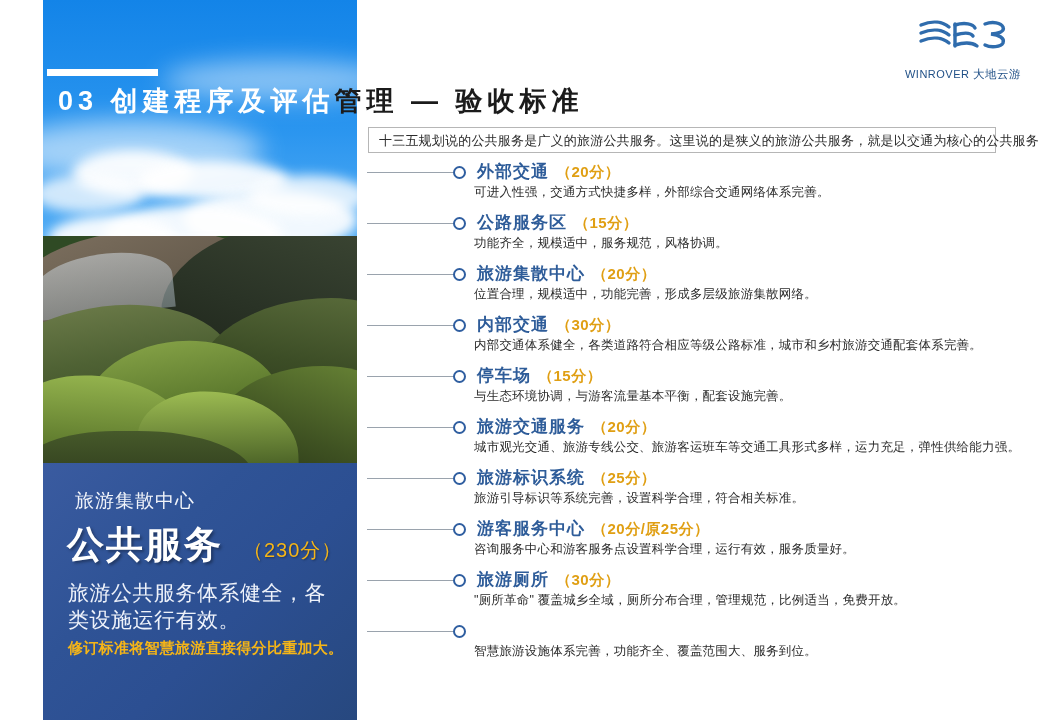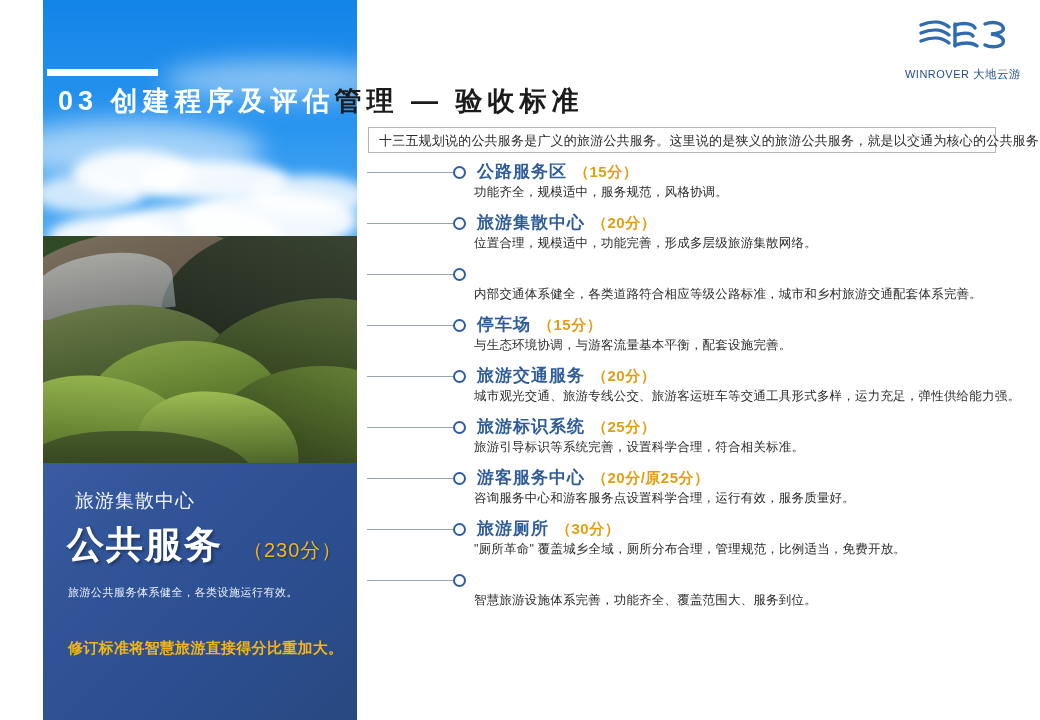--- a/index.html
+++ b/index.html
@@ -42,21 +42,21 @@
     position:absolute;left:43px;top:463px;width:314px;height:257px;
     background:linear-gradient(135deg,#3a5ba0 0%,#2f5396 35%,#2c4f92 60%,#27487f 100%);
     color:#fff;overflow:hidden;
   }
   #bp-kicker{position:absolute;left:32px;top:25px;font-size:19px;color:#f1f4fa;letter-spacing:1px;}
   #bp-headline{position:absolute;left:24px;top:57px;white-space:nowrap;}
   #bp-headline .big{font-size:37px;font-weight:bold;color:#ffffff;letter-spacing:2px;
       text-shadow:2px 2px 3px rgba(0,0,0,.35);}
   #bp-headline .score{font-size:20px;font-weight:normal;color:#f5b517;letter-spacing:1px;margin-left:20px;
       text-shadow:1px 1px 2px rgba(0,0,0,.35);}
-  #bp-desc{position:absolute;left:25px;top:116px;width:272px;font-size:11px;line-height:27px;color:#eef2fa;letter-spacing:.5px;}
+  #bp-desc{position:absolute;left:25px;top:116px;width:272px;font-size:21px;line-height:27px;color:#eef2fa;letter-spacing:.5px;}
   #bp-note{position:absolute;left:25px;top:176px;width:285px;font-size:15px;font-weight:bold;color:#f5b517;letter-spacing:.3px;}
 
   
   #notebox{
     position:absolute;left:368px;top:127px;width:628px;height:26px;
     border:1px solid #b6b6b6;background:#fff;box-sizing:border-box;
   }
   #notebox-text{position:absolute;left:10px;top:4px;font-size:13px;color:#2b2b2b;white-space:nowrap;letter-spacing:.2px;}
 
   
@@ -150,32 +150,39 @@
   </div>
 
   <div id="notebox">
     <div id="notebox-text">十三五规划说的公共服务是广义的旅游公共服务。这里说的是狭义的旅游公共服务，就是以交通为核心的公共服务。</div>
   </div>
 
   <div id="list">
       <div class="item">
         <div class="connector"></div>
         <div class="marker"></div>
+        <div class="head"><span class="name">外部交通</span><span class="score">（20分）</span></div>
+        <div class="desc">可进入性强，交通方式快捷多样，外部综合交通网络体系完善。</div>
+      </div>
+      <div class="item">
+        <div class="connector"></div>
+        <div class="marker"></div>
         <div class="head"><span class="name">公路服务区</span><span class="score">（15分）</span></div>
         <div class="desc">功能齐全，规模适中，服务规范，风格协调。</div>
       </div>
       <div class="item">
         <div class="connector"></div>
         <div class="marker"></div>
         <div class="head"><span class="name">旅游集散中心</span><span class="score">（20分）</span></div>
         <div class="desc">位置合理，规模适中，功能完善，形成多层级旅游集散网络。</div>
       </div>
       <div class="item">
         <div class="connector"></div>
         <div class="marker"></div>
+        <div class="head"><span class="name">内部交通</span><span class="score">（30分）</span></div>
         <div class="desc">内部交通体系健全，各类道路符合相应等级公路标准，城市和乡村旅游交通配套体系完善。</div>
       </div>
       <div class="item">
         <div class="connector"></div>
         <div class="marker"></div>
         <div class="head"><span class="name">停车场</span><span class="score">（15分）</span></div>
         <div class="desc">与生态环境协调，与游客流量基本平衡，配套设施完善。</div>
       </div>
       <div class="item">
         <div class="connector"></div>

